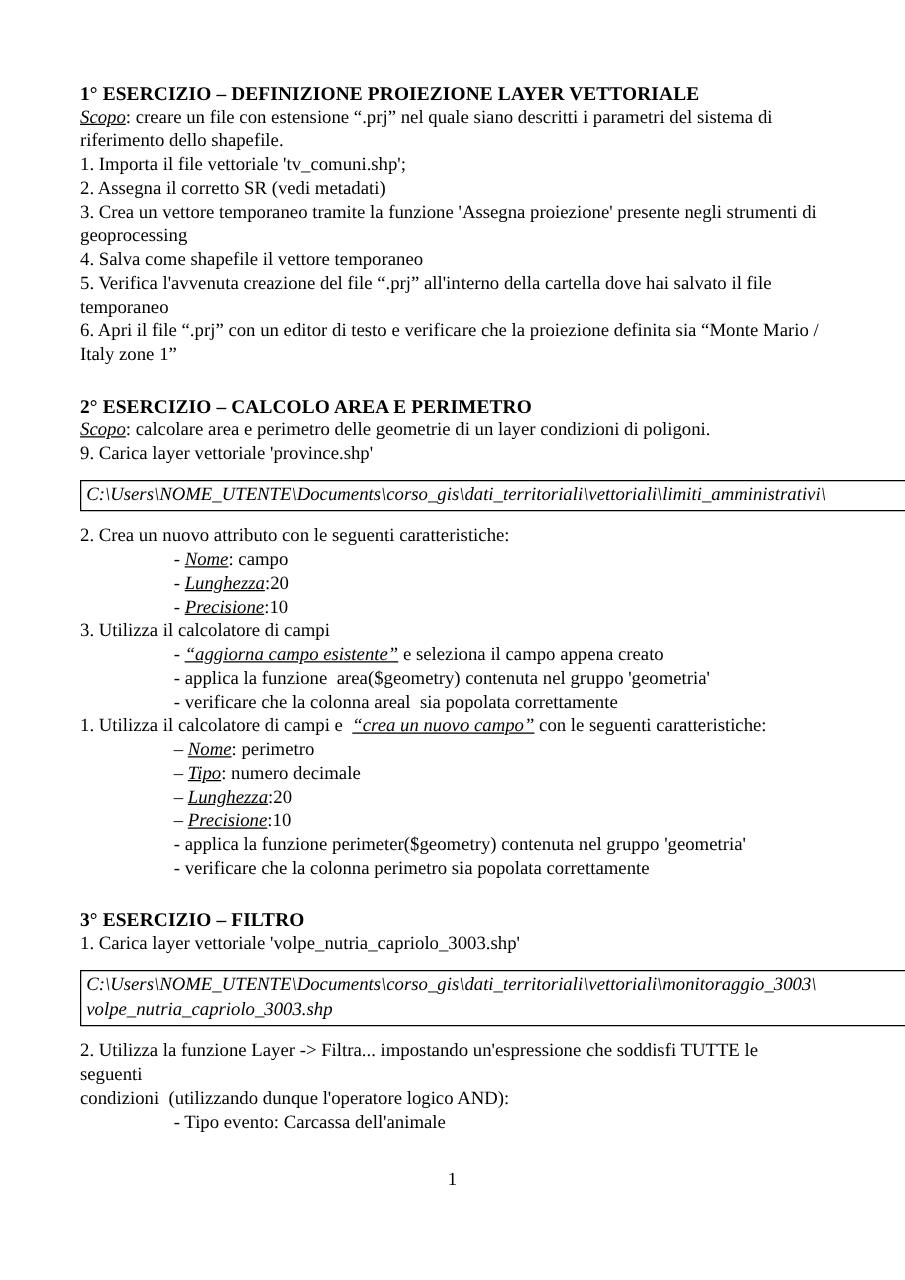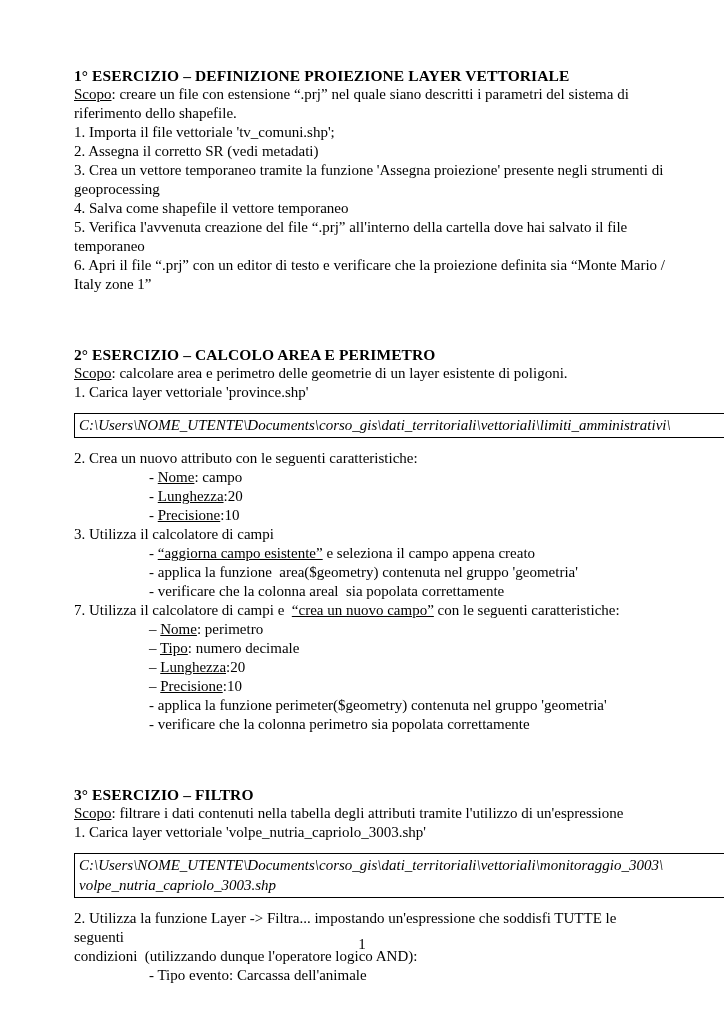--- a/index.html
+++ b/index.html
@@ -7,41 +7,41 @@
     position: relative;
     width: 724px;
     height: 1024px;
     background: #ffffff;
     color: #000000;
     font-family: "Liberation Serif", "DejaVu Serif", serif;
     overflow: hidden;
   }
   .content {
     position: absolute;
-    left: 74px;
+    left: 64px;
     top: 66px;
     width: 596px;
   }
   .doc-section { margin: 0; }
-  .doc-section + .doc-section { margin-top: 51px; }
+  .doc-section + .doc-section { margin-top: 22px; }
   .heading {
     margin: 0;
     font-size: 15.5px;
     font-weight: bold;
     line-height: 19px;
     letter-spacing: 0.1px;
   }
   .line {
     margin: 0;
     font-size: 15px;
     line-height: 19px;
     white-space: pre-wrap;
   }
   .indent { padding-left: 75px; }
-  .u { text-decoration: underline; }
+  .u { text-decoration: underline; font-style: italic; }
   .path-box {
     box-sizing: border-box;
     width: 662px;
     margin: 11px 0 11px 0;
     border: 1px solid #000000;
     padding: 1px 4px 2px 4px;
     font-style: italic;
   }
   .path-line {
     font-size: 15px;
@@ -72,44 +72,43 @@
         <p class="line"><span>3. Crea un vettore temporaneo tramite la funzione 'Assegna proiezione' presente negli strumenti di
 geoprocessing</span></p>
         <p class="line"><span>4. Salva come shapefile il vettore temporaneo</span></p>
         <p class="line"><span>5. Verifica l'avvenuta creazione del file “.prj” all'interno della cartella dove hai salvato il file
 temporaneo</span></p>
         <p class="line"><span>6. Apri il file “.prj” con un editor di testo e verificare che la proiezione definita sia “Monte Mario /
 Italy zone 1”</span></p>
       </section>
       <section class="doc-section">
         <h2 class="heading">2° ESERCIZIO – CALCOLO AREA E PERIMETRO</h2>
-        <p class="line"><span class="u">Scopo</span><span>: calcolare area e perimetro delle geometrie di un layer esistente di poligoni.</span></p>
-        <p class="line"><span>1. Carica layer vettoriale 'province.shp'</span></p>
+        <p class="line"><span class="u">Scopo</span><span>: calcolare area e perimetro delle geometrie di un layer condizioni di poligoni.</span></p>
+        <p class="line"><span>9. Carica layer vettoriale 'province.shp'</span></p>
         <div class="path-box">
           <div class="path-line">C:\Users\NOME_UTENTE\Documents\corso_gis\dati_territoriali\vettoriali\limiti_amministrativi\</div>
         </div>
         <p class="line"><span>2. Crea un nuovo attributo con le seguenti caratteristiche:</span></p>
         <p class="line indent"><span>- </span><span class="u">Nome</span><span>: campo</span></p>
         <p class="line indent"><span>- </span><span class="u">Lunghezza</span><span>:20</span></p>
         <p class="line indent"><span>- </span><span class="u">Precisione</span><span>:10</span></p>
         <p class="line"><span>3. Utilizza il calcolatore di campi</span></p>
         <p class="line indent"><span>- </span><span class="u">“aggiorna campo esistente”</span><span> e seleziona il campo appena creato</span></p>
         <p class="line indent"><span>- applica la funzione  area($geometry) contenuta nel gruppo 'geometria'</span></p>
         <p class="line indent"><span>- verificare che la colonna areal  sia popolata correttamente</span></p>
-        <p class="line"><span>7. Utilizza il calcolatore di campi e  </span><span class="u">“crea un nuovo campo”</span><span> con le seguenti caratteristiche:</span></p>
+        <p class="line"><span>1. Utilizza il calcolatore di campi e  </span><span class="u">“crea un nuovo campo”</span><span> con le seguenti caratteristiche:</span></p>
         <p class="line indent"><span>– </span><span class="u">Nome</span><span>: perimetro</span></p>
         <p class="line indent"><span>– </span><span class="u">Tipo</span><span>: numero decimale</span></p>
         <p class="line indent"><span>– </span><span class="u">Lunghezza</span><span>:20</span></p>
         <p class="line indent"><span>– </span><span class="u">Precisione</span><span>:10</span></p>
         <p class="line indent"><span>- applica la funzione perimeter($geometry) contenuta nel gruppo 'geometria'</span></p>
         <p class="line indent"><span>- verificare che la colonna perimetro sia popolata correttamente</span></p>
       </section>
       <section class="doc-section">
         <h2 class="heading">3° ESERCIZIO – FILTRO</h2>
-        <p class="line"><span class="u">Scopo</span><span>: filtrare i dati contenuti nella tabella degli attributi tramite l'utilizzo di un'espressione</span></p>
         <p class="line"><span>1. Carica layer vettoriale 'volpe_nutria_capriolo_3003.shp'</span></p>
         <div class="path-box">
           <div class="path-line">C:\Users\NOME_UTENTE\Documents\corso_gis\dati_territoriali\vettoriali\monitoraggio_3003\</div>
           <div class="path-line">volpe_nutria_capriolo_3003.shp</div>
         </div>
         <p class="line"><span>2. Utilizza la funzione Layer -&gt; Filtra... impostando un'espressione che soddisfi TUTTE le seguenti
 condizioni  (utilizzando dunque l'operatore logico AND):</span></p>
         <p class="line indent"><span>- Tipo evento: Carcassa dell'animale</span></p>
       </section>
     </main>

